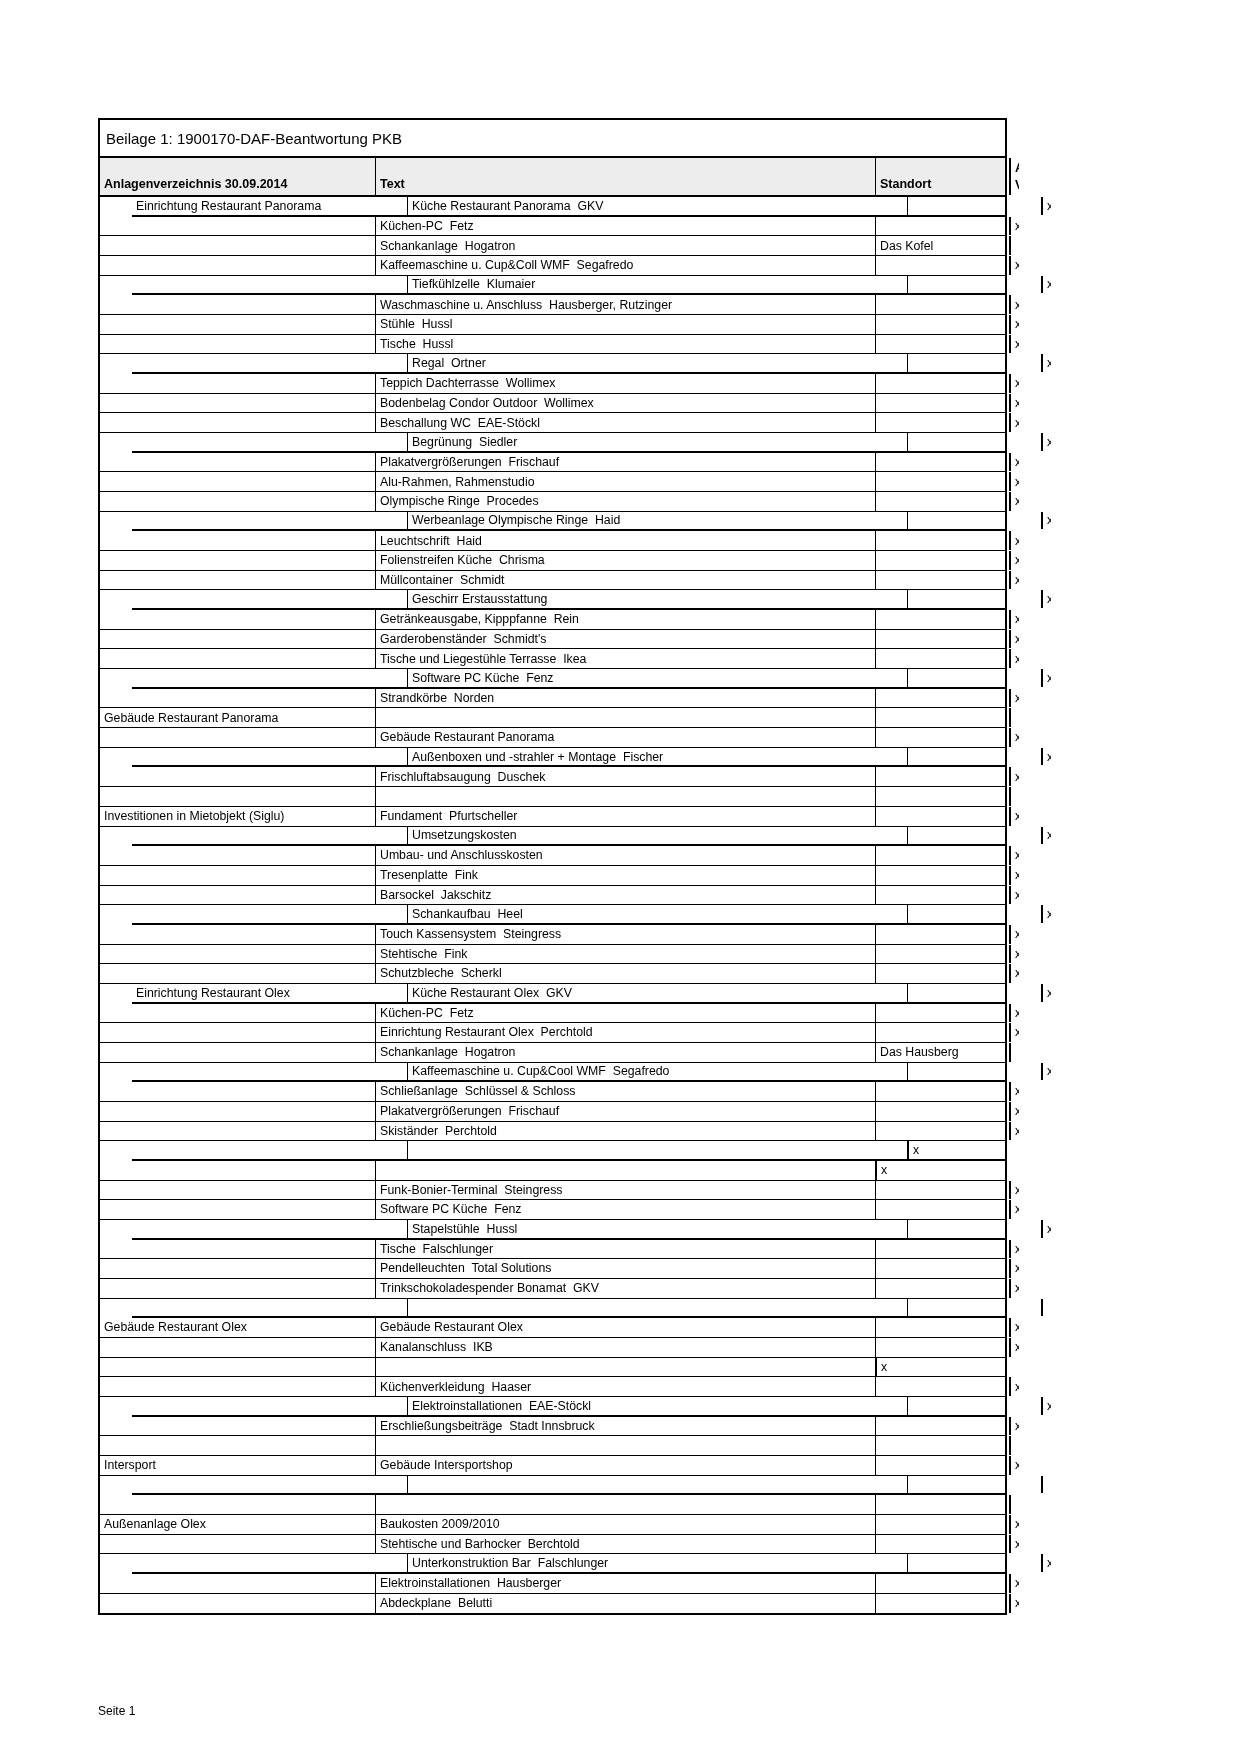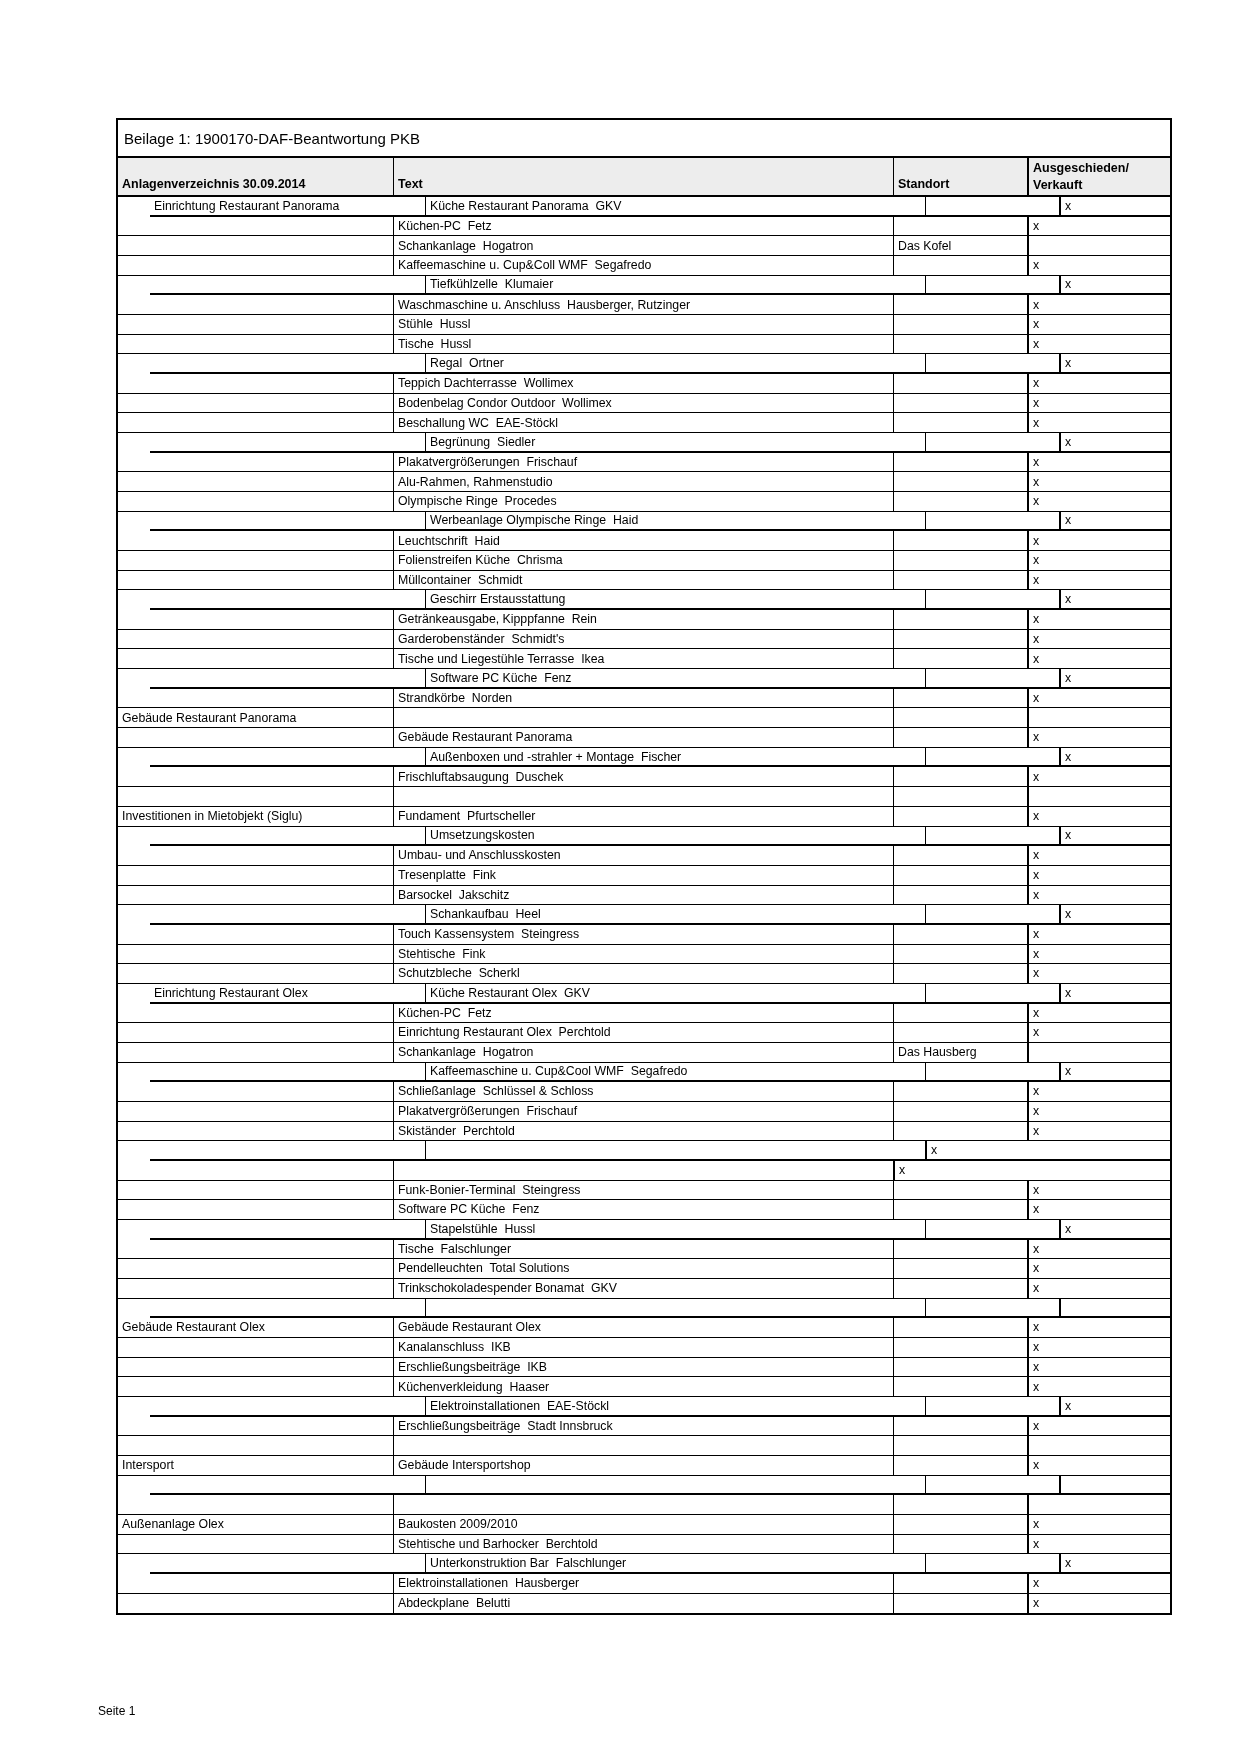--- a/index.html
+++ b/index.html
@@ -1,21 +1,21 @@
 <!DOCTYPE html>
 <html><head>
 <meta charset="utf-8">
 <style>
   html,body{margin:0;padding:0;background:#fff;}
   .page{
     position:relative;width:1240px;height:1754px;background:#ffffff;
     font-family:"Liberation Sans",sans-serif;color:#000;overflow:hidden;
   }
   .tbl{
-    position:absolute;left:116px;top:118px;width:1056px;
+    position:absolute;left:98px;top:118px;width:909px;
     border:2px solid #000;box-sizing:border-box;background:#fff;
   }
   .title-row{
     height:38px;display:flex;align-items:center;
     padding-left:6px;font-size:15px;
     border-bottom:2px solid #000;box-sizing:border-box;
     white-space:pre;
   }
   .grid{
     display:grid;grid-template-columns:275px 500px 134px auto;
@@ -416,21 +416,20 @@
           <div class="c c4">x</div>
         </div>
         <div class="grid r">
           <div class="c c1"></div>
           <div class="c c2">Kanalanschluss  IKB</div>
           <div class="c c3"></div>
           <div class="c c4">x</div>
         </div>
         <div class="grid r">
           <div class="c c1"></div>
-          <div class="c c2">Erschließungsbeiträge  IKB</div>
           <div class="c c3"></div>
           <div class="c c4">x</div>
         </div>
         <div class="grid r">
           <div class="c c1"></div>
           <div class="c c2">Küchenverkleidung  Haaser</div>
           <div class="c c3"></div>
           <div class="c c4">x</div>
         </div>
         <div class="grid r thick">

